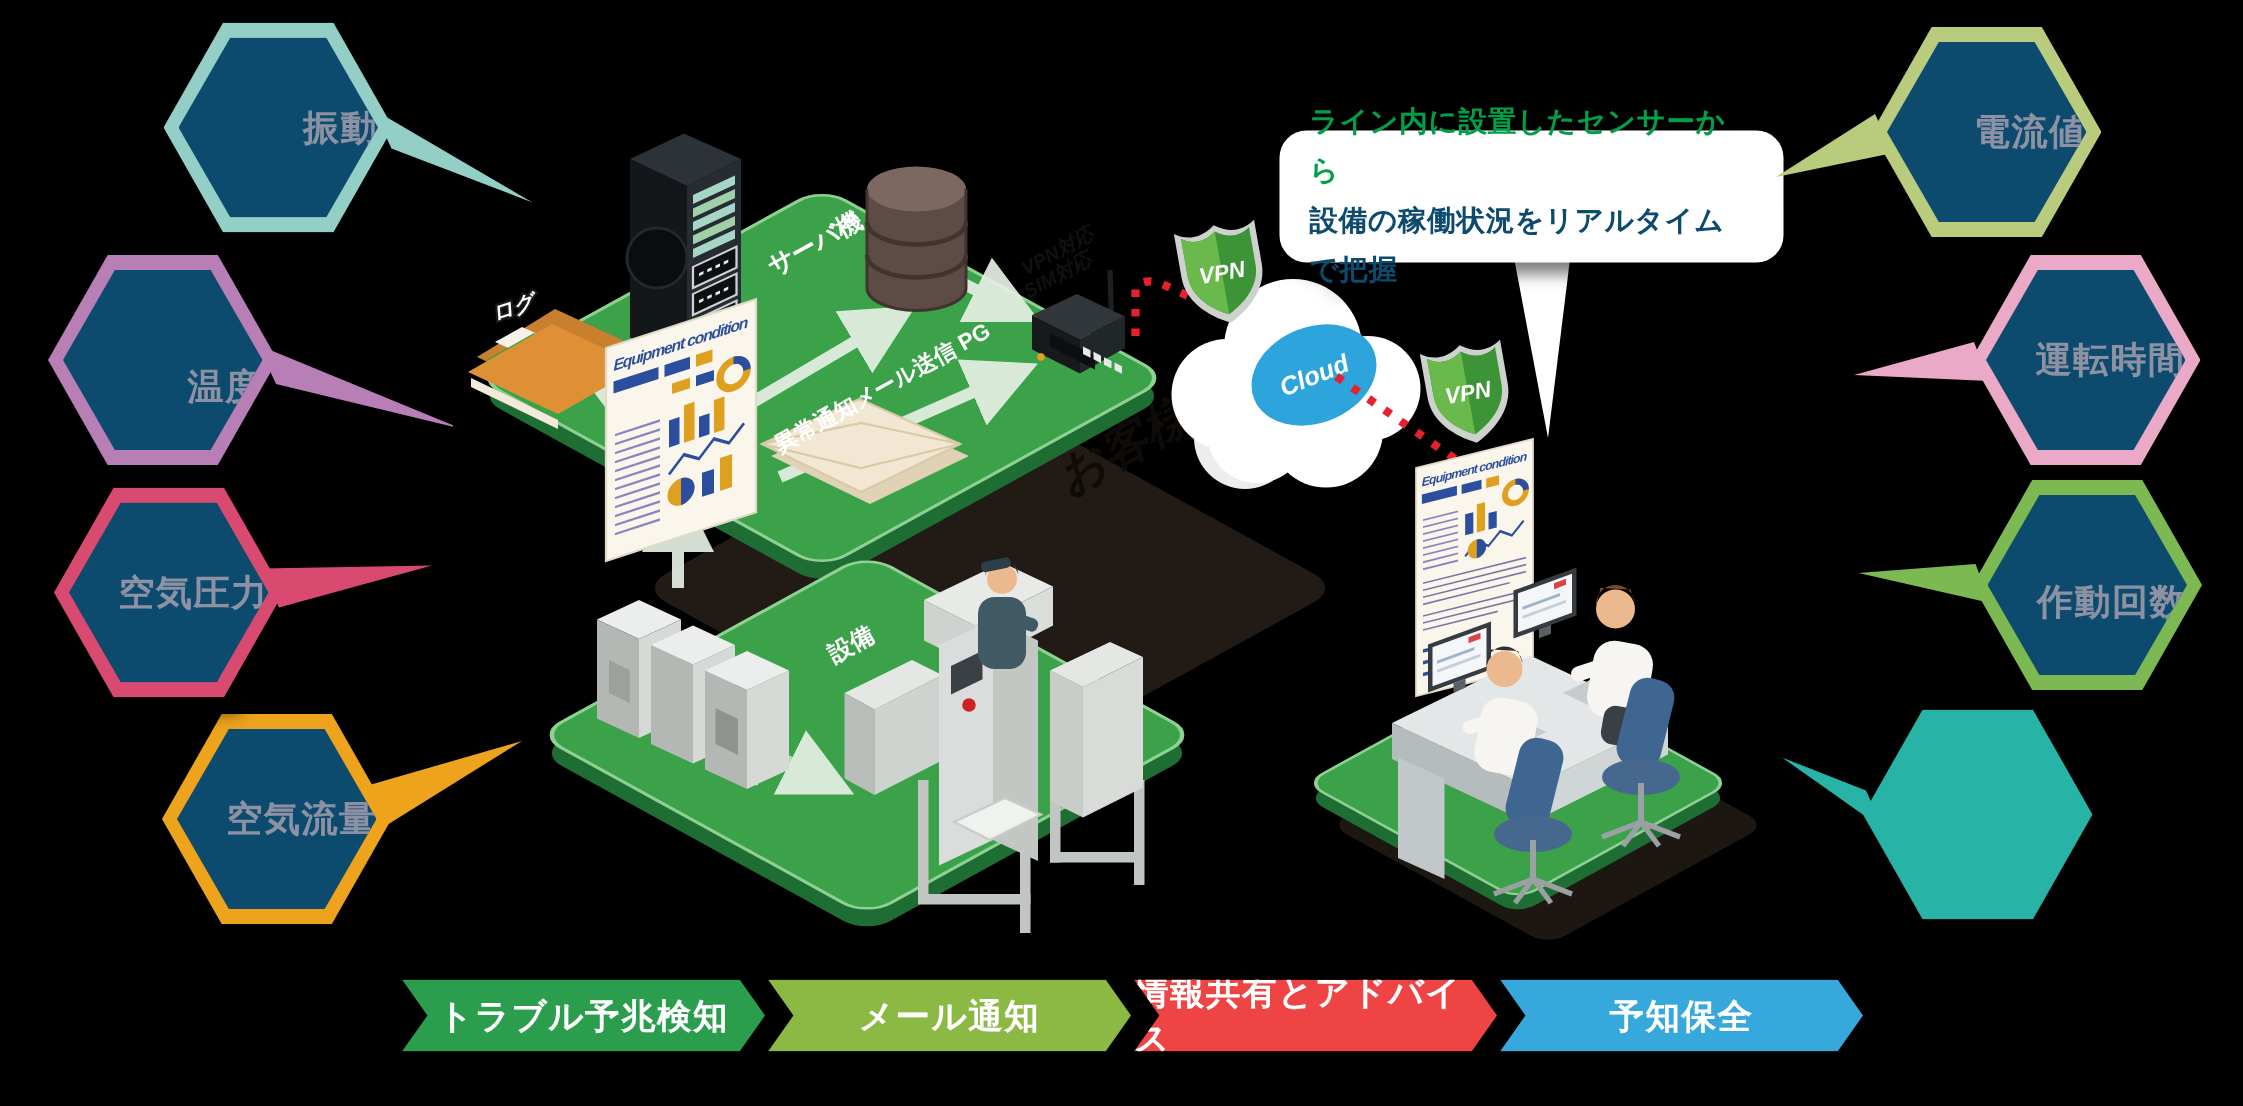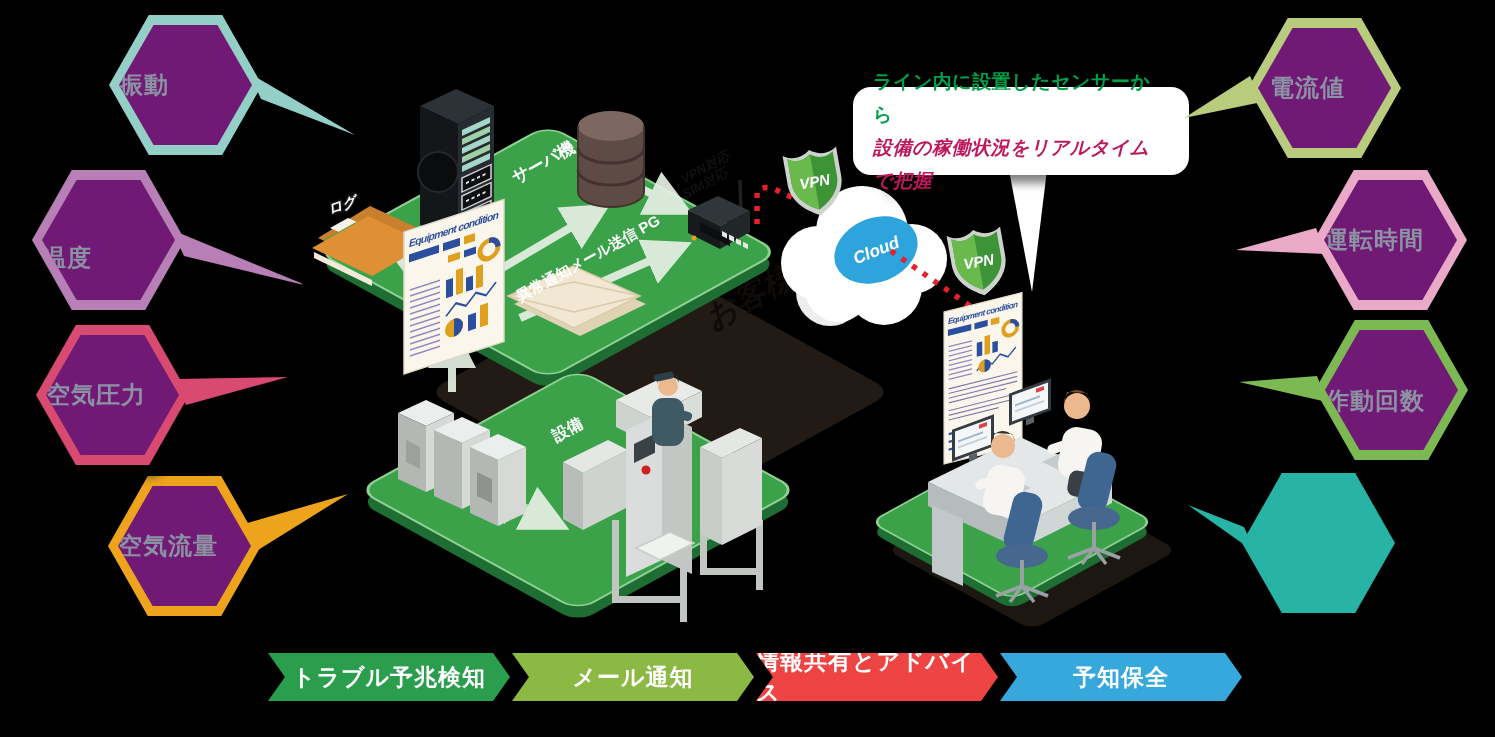--- a/index.html
+++ b/index.html
@@ -4,23 +4,23 @@
 <style>
   html,body{margin:0;padding:0;background:#000;}
   .stage{position:relative;width:1495px;height:737px;background:#000;overflow:hidden;
          font-family:"Liberation Sans","DejaVu Sans",sans-serif;}
   .stage svg.scene{position:absolute;left:0;top:0;z-index:1;}
   
   .hex-wrap{position:absolute;width:153px;height:140px;z-index:6;
             filter:drop-shadow(9px 11px 5px rgba(0,0,0,.55));}
   .hex{position:absolute;inset:0;
        clip-path:polygon(26% 0,74% 0,100% 50%,74% 100%,26% 100%,0 50%);}
-  .hex-inner{position:absolute;inset:10px;background:#701a75;
+  .hex-inner{position:absolute;inset:10px;background:#0c4a6e;
        clip-path:polygon(26% 0,74% 0,100% 50%,74% 100%,26% 100%,0 50%);
-       display:flex;align-items:center;justify-content:flex-start;}
+       display:flex;align-items:center;justify-content:flex-end;}
   .hex-label{font-size:24px;font-weight:bold;letter-spacing:1px;}
   .tail-svg{position:absolute;left:-110px;top:0;width:380px;height:140px;pointer-events:none;}
   
   .callout{position:absolute;left:853px;top:87px;width:336px;height:88px;background:#fff;
            border-radius:18px;display:flex;flex-direction:column;justify-content:center;
            padding:0 20px;box-sizing:border-box;font-weight:bold;font-size:19px;
            line-height:1.75;z-index:5;letter-spacing:.5px;
            filter:drop-shadow(6px 8px 5px rgba(0,0,0,.5));}
   
   .banner{position:absolute;top:653px;height:48px;width:242px;
@@ -372,21 +372,21 @@
         <line x1="1094" y1="548" x2="1082" y2="564"></line>
           <line x1="1094" y1="548" x2="1106" y2="564"></line>
       </g>
     </g>
 
     <polygon points="1009,170 1047,170 1032,292" fill="#ffffff"></polygon>
   </svg>
 
   <div class="callout">
     <span style="color: rgb(0, 160, 73);">ライン内に設置したセンサーから</span>
-    <span style="color: #be185d; font-style: italic;">設備の稼働状況をリアルタイムで把握</span>
+    <span style="color: #0c4a6e;">設備の稼働状況をリアルタイムで把握</span>
   </div>
 
   <div class="hex-wrap" style="left:109px;top:15px">
     <svg class="tail-svg" viewBox="-110 0 380 140">
         <polygon points="140,58 152,84 246,120" fill="#93cfc7"></polygon>
       </svg>
     <div class="hex" style="background: rgb(147, 207, 199);"></div>
     <div class="hex-inner">
       <span class="hex-label" style="color: rgb(140, 146, 164);">振動</span>
     </div>

